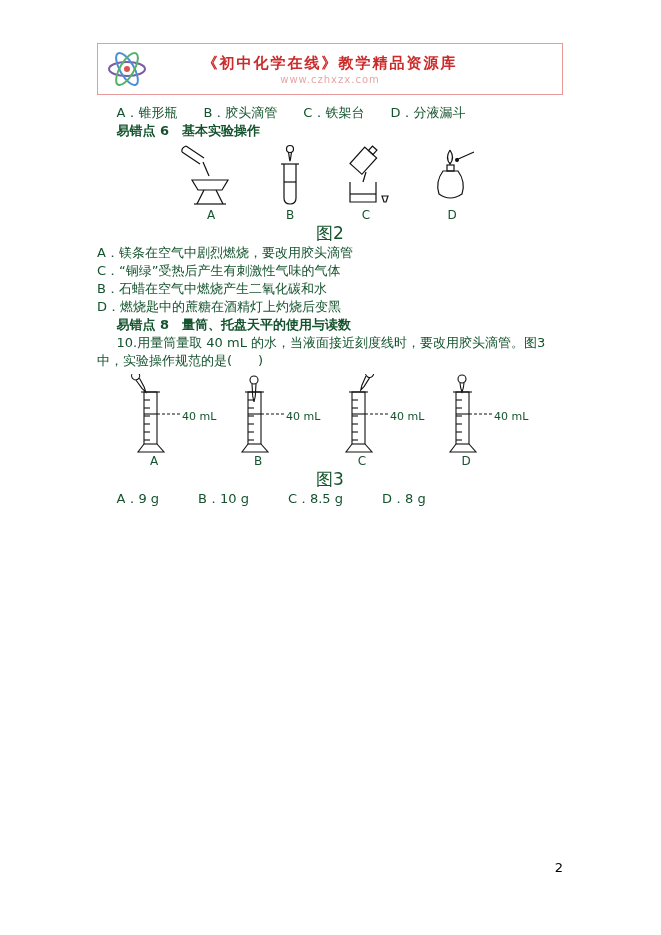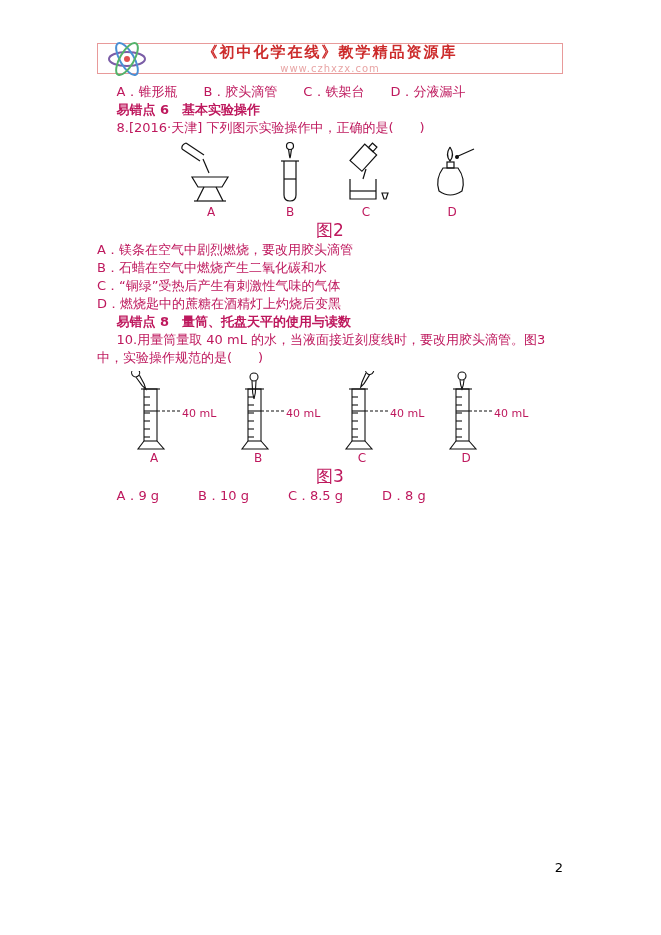--- a/index.html
+++ b/index.html
@@ -9,42 +9,42 @@
     position: relative;
     width: 661px;
     height: 935px;
     background: #ffffff;
     padding: 43px 98px 0 97px;
     overflow: hidden;
   }
   
   .header-box {
     border: 1px solid #e89a9a;
-    height: 31px;
+    height: 52px;
     display: flex;
     align-items: center;
     padding: 3px 8px;
   }
   .logo { width: 44px; height: 40px; flex: 0 0 auto; display: flex; align-items: center; }
   .header-center { flex: 1 1 auto; text-align: center; }
   .header-title {
     color: #cc2b2b;
     font-size: 15px;
     font-weight: bold;
     letter-spacing: 2px;
     line-height: 18px;
   }
   .header-url {
     color: #e8a5a5;
     font-size: 10px;
     letter-spacing: 1px;
     margin-top: 2px;
   }
   
-  .content { margin-top: 9px; font-size: 13px; color: #be185d; }
+  .content { margin-top: 9px; font-size: 13px; color: #14532d; }
   .content p { margin: 0; line-height: 18px; }
   .indent { text-indent: 1.5em; }
   .bold { font-weight: bold; }
   
   .figure { margin: 4px 0 2px 0; }
   .fig-row {
     display: flex;
     justify-content: center;
     align-items: flex-end;
   }
@@ -93,21 +93,20 @@
       <div class="header-title">《初中化学在线》教学精品资源库</div>
       <div class="header-url">www.czhxzx.com</div>
     </div>
     <span class="logo"></span>
   </div>
 
   <div class="content">
 
     <p class="indent">A．锥形瓶　　B．胶头滴管　　C．铁架台　　D．分液漏斗</p>
     <p class="indent bold">易错点 6　基本实验操作</p>
-    <p class="indent">8.[2016·天津] 下列图示实验操作中，正确的是(　　)</p>
 
     <div class="figure">
       <div class="fig-row fig2-row">
 
         <div class="fig-item">
           <svg class="draw" width="66" height="64" viewBox="0 0 66 64">
             <g stroke="#111" fill="none" stroke-width="1.2">
               <path d="M8,2 L26,14"></path>
               <path d="M4,8 L22,20"></path>
               <path d="M8,2 Q3,4 4,8"></path>
@@ -161,22 +160,22 @@
             </g>
           </svg>
           <div class="fig-letter">D</div>
         </div>
 
       </div>
       <div class="fig-caption">图2</div>
     </div>
 
     <p>A．镁条在空气中剧烈燃烧，要改用胶头滴管</p>
+    <p>C．“铜绿”受热后产生有刺激性气味的气体</p>
     <p>B．石蜡在空气中燃烧产生二氧化碳和水</p>
-    <p>C．“铜绿”受热后产生有刺激性气味的气体</p>
     <p>D．燃烧匙中的蔗糖在酒精灯上灼烧后变黑</p>
 
     <p class="indent bold">易错点 8　量筒、托盘天平的使用与读数</p>
     <p class="indent">10.用量筒量取 40 mL 的水，当液面接近刻度线时，要改用胶头滴管。图3中，实验操作规范的是(　　)</p>
 
     <div class="figure">
       <div class="fig-row fig3-row">
 
         <div class="fig3-item">
           <svg class="draw" width="64" height="82" viewBox="0 0 64 82">

